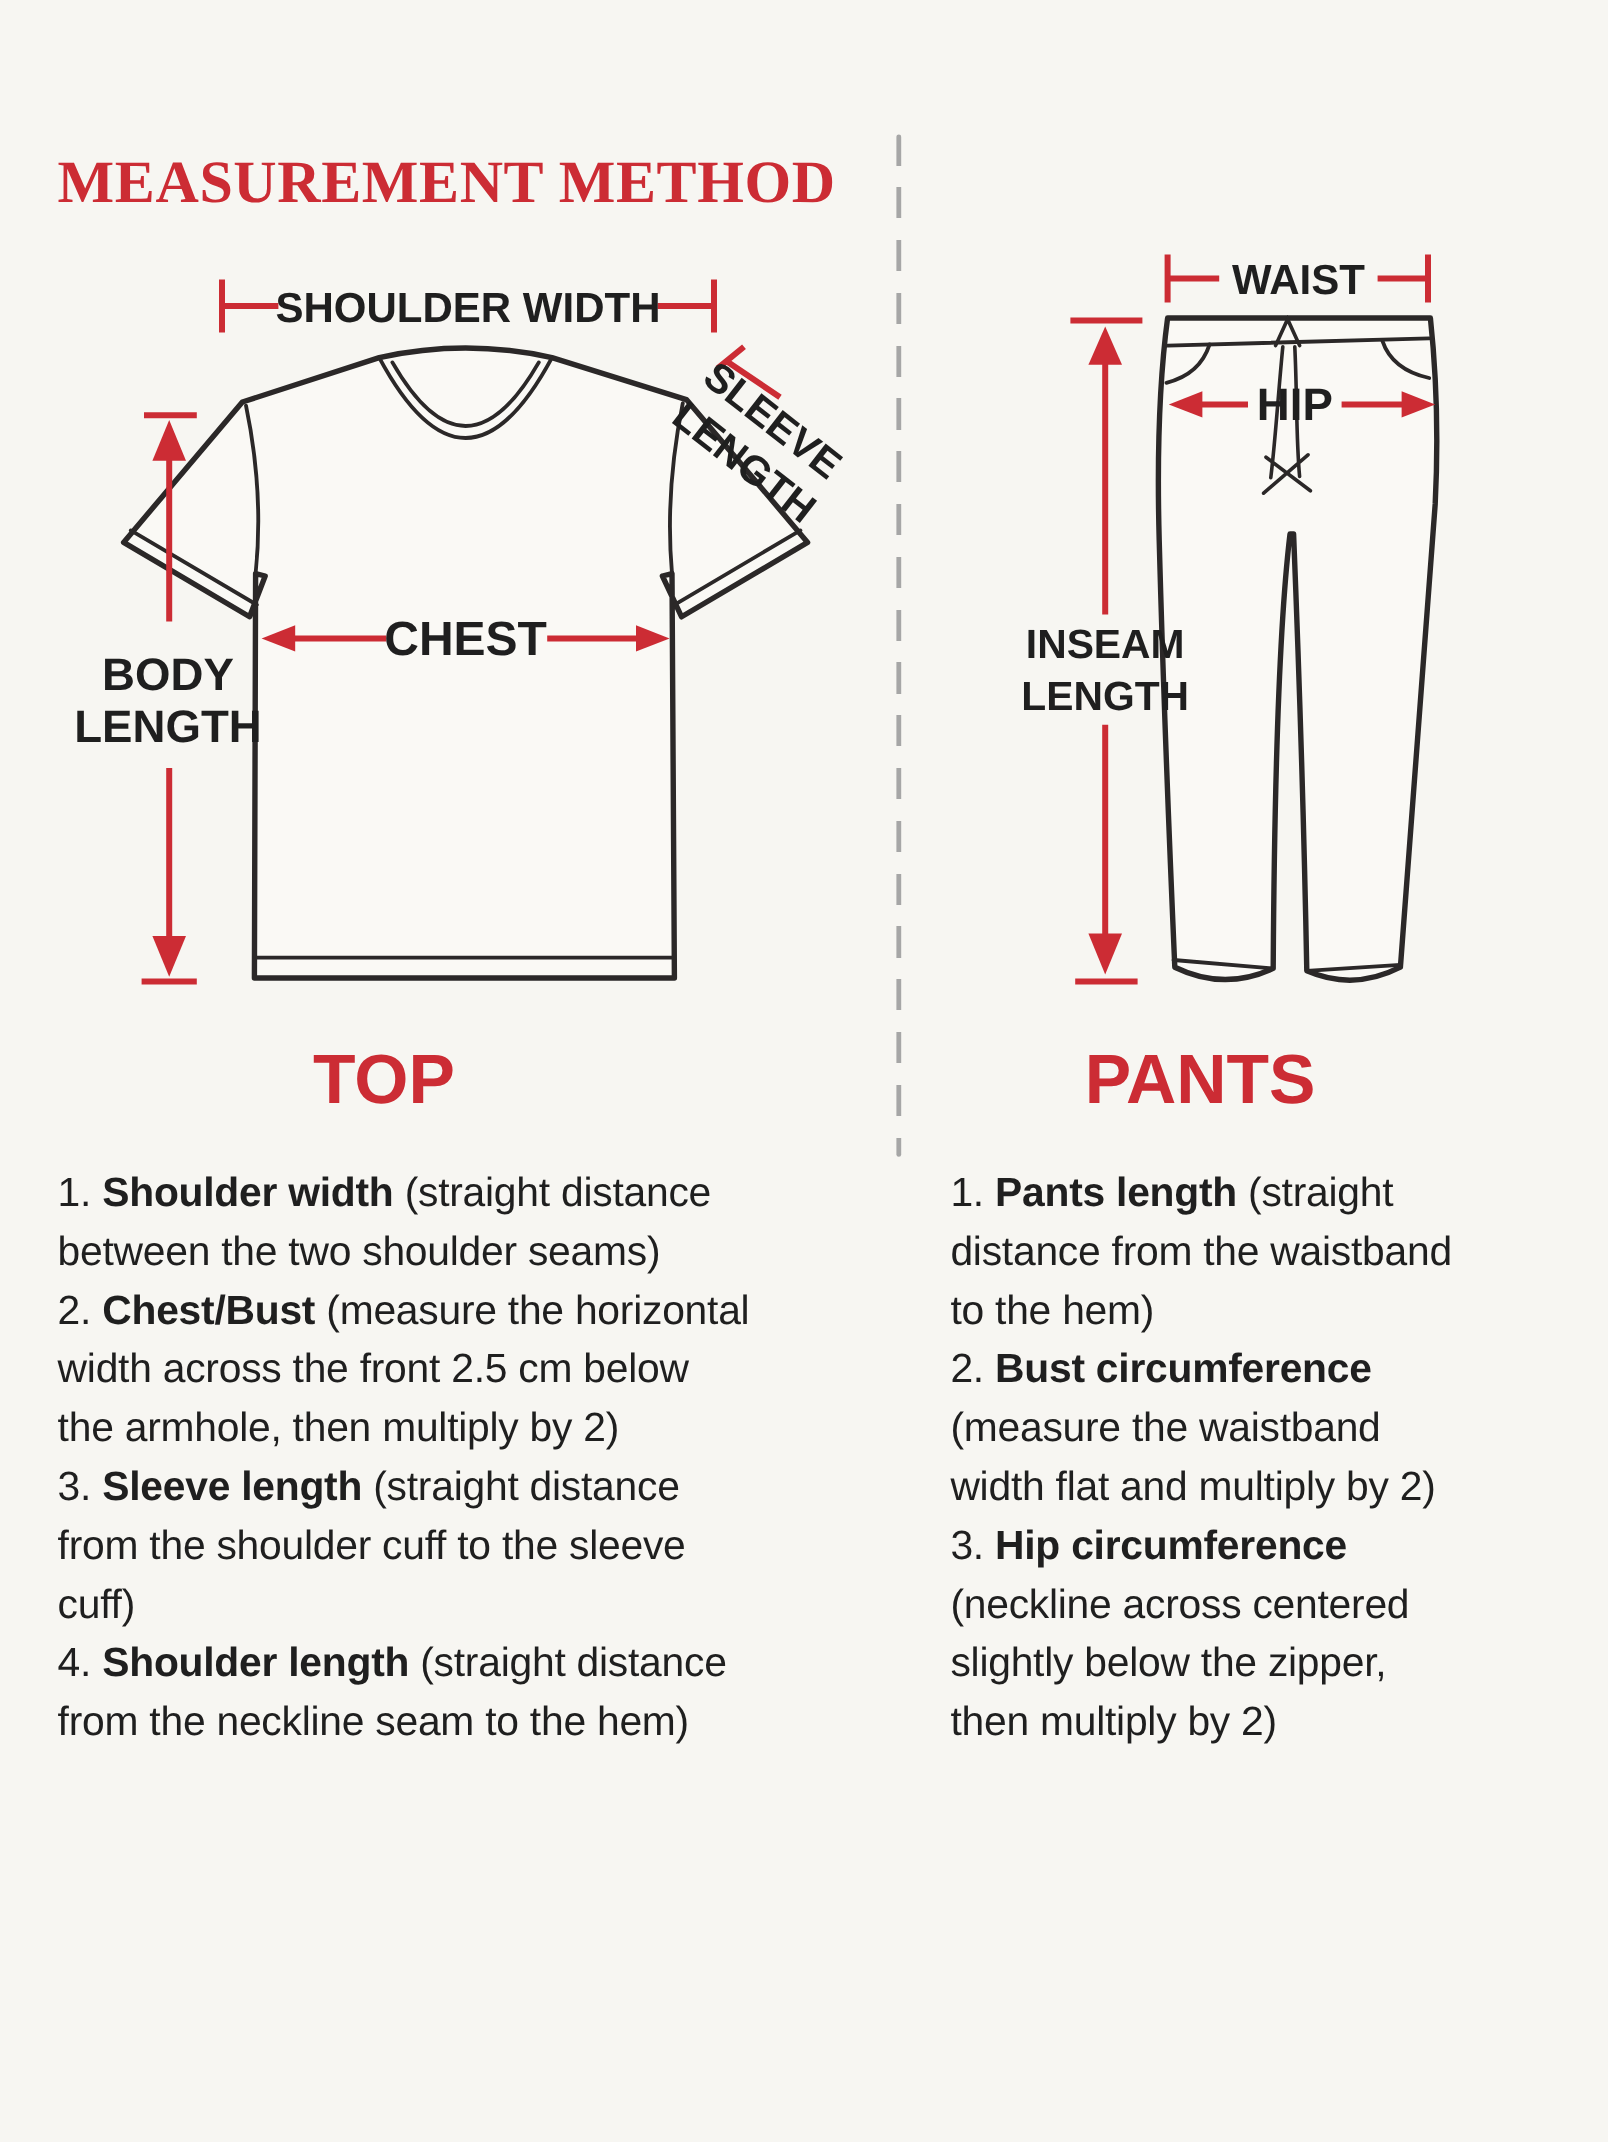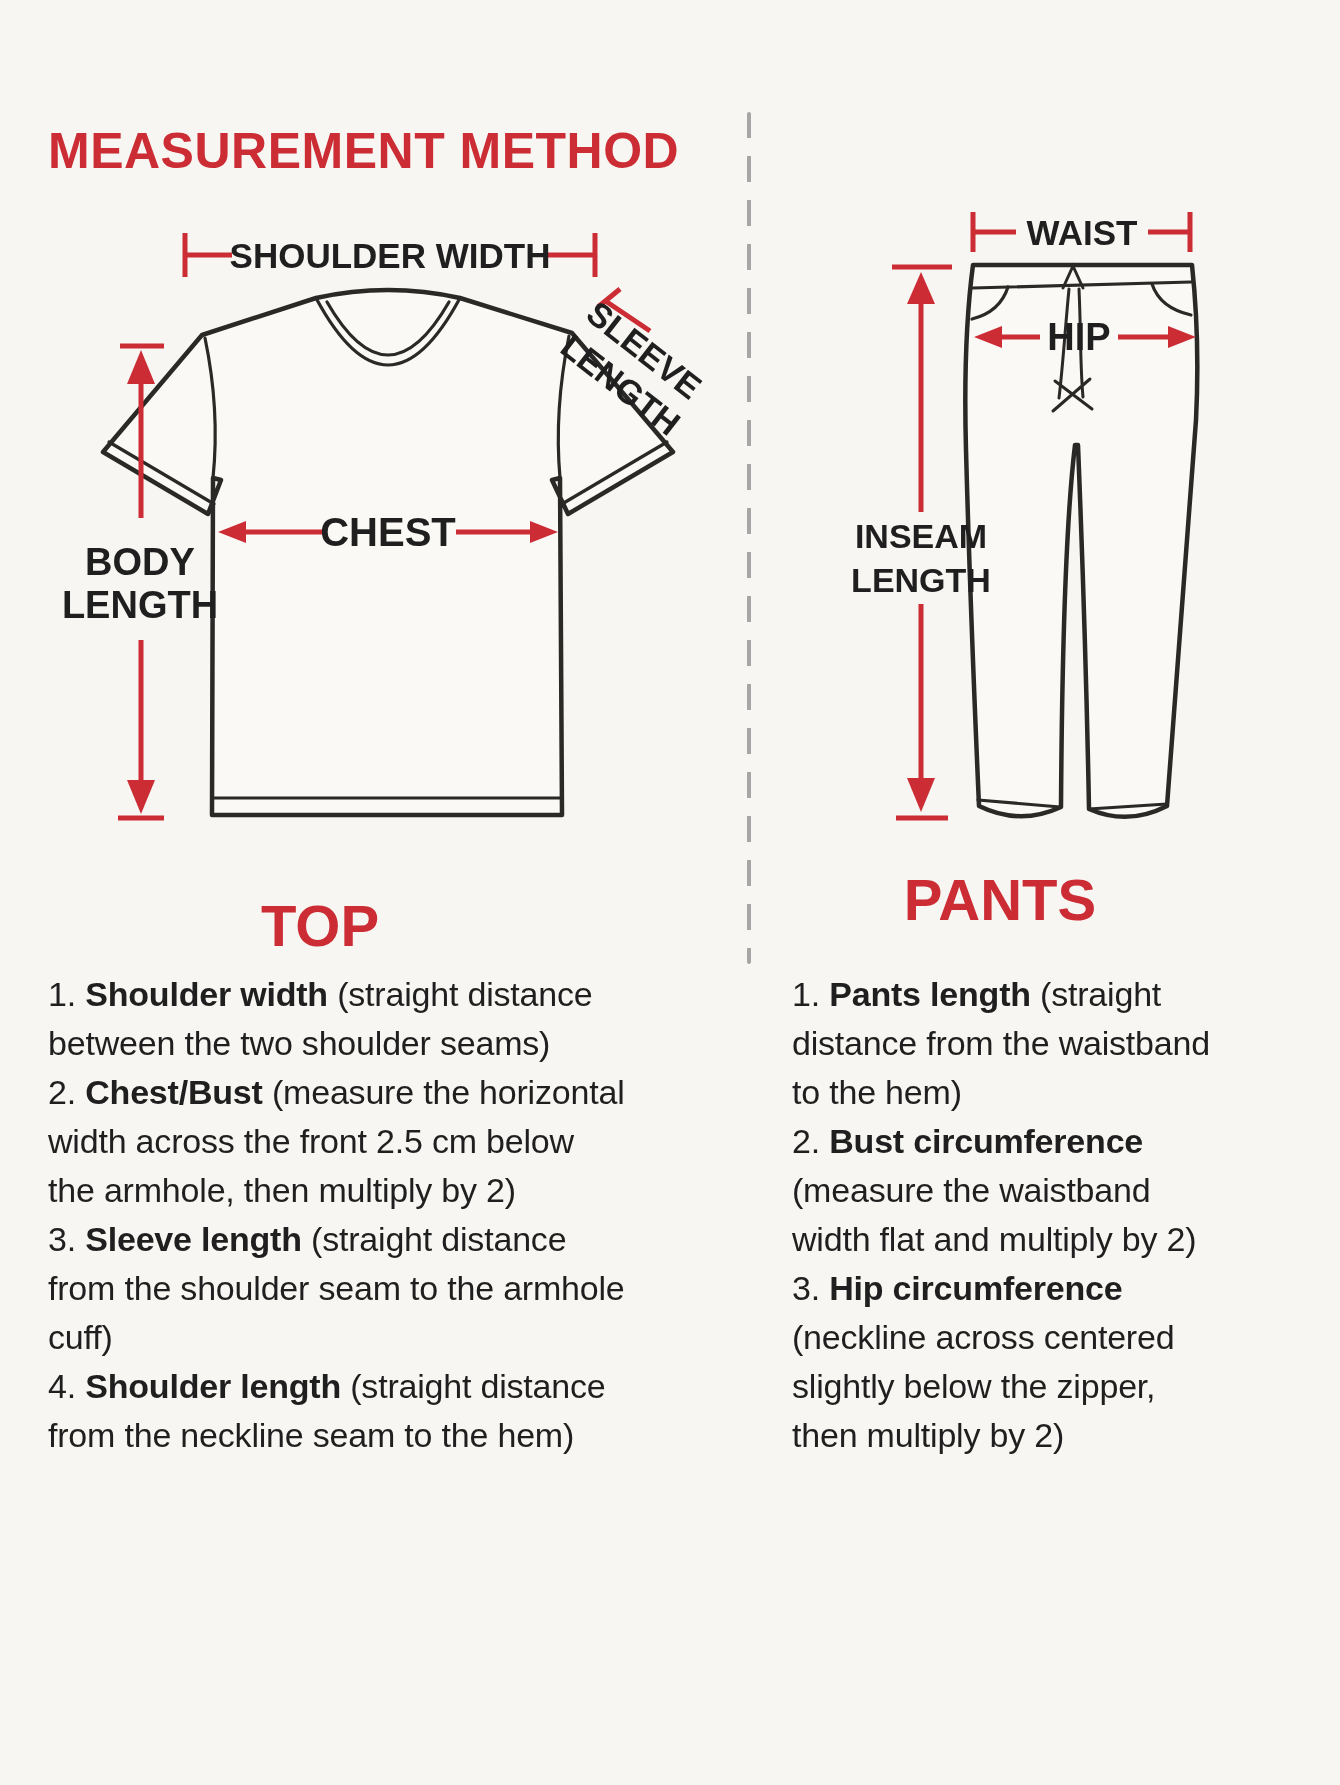--- a/index.html
+++ b/index.html
@@ -13,21 +13,21 @@
   .page{
     position:relative;
     width:1340px;height:1785px;
     background:var(--bg);
     overflow:hidden;
     font-family:"Liberation Sans",sans-serif;
   }
   .main-title{
     position:absolute;left:48px;top:122px;
     font-size:50px;font-weight:800;letter-spacing:.5px;
-    color:var(--accent);white-space:nowrap;
+    color:var(--accent);white-space:nowrap;font-family:Liberation Serif, serif;
   }
   .divider{
     position:absolute;left:747px;top:112px;width:4px;height:852px;
     background:repeating-linear-gradient(to bottom,var(--divider) 0 26px,transparent 26px 44px);
     border-radius:2px;
   }
   svg{position:absolute;overflow:visible;}
   #top-diagram{left:0;top:180px;}
   #pants-diagram{left:760px;top:180px;}
   .garment{fill:#faf9f5;stroke:var(--ink);stroke-width:4.5;stroke-linejoin:round;}
@@ -37,21 +37,21 @@
   .redfill{fill:var(--accent);stroke:none;}
   text{fill:var(--text);font-family:"Liberation Sans",sans-serif;font-weight:700;}
   .lab35{font-size:35px;}
   .lab38{font-size:38px;}
   .lab40{font-size:40px;}
   .lab34{font-size:34px;}
   .section-heading{
     position:absolute;top:866px;width:300px;
     text-align:center;font-size:58px;font-weight:800;color:var(--accent);
   }
-  #heading-top{left:170px;margin-top:26px;}
+  #heading-top{left:170px;}
   #heading-pants{left:850px;}
   .instructions{
     position:absolute;top:970px;
     font-size:34px;line-height:49px;letter-spacing:-0.2px;
     color:var(--text);
   }
   #top-instructions{left:48px;width:560px;}
   #pants-instructions{left:792px;width:440px;}
   .t-line{white-space:nowrap;}
   .seg-b{font-weight:700;}
@@ -151,21 +151,21 @@
 
   <div id="heading-pants" class="section-heading">PANTS</div>
 
   <div id="top-instructions" class="instructions">
       <div class="t-line"><span>1. </span><span class="seg-b">Shoulder width </span><span>(straight distance</span></div>
       <div class="t-line"><span>between the two shoulder seams)</span></div>
       <div class="t-line"><span>2. </span><span class="seg-b">Chest/Bust </span><span>(measure the horizontal</span></div>
       <div class="t-line"><span>width across the front 2.5 cm below</span></div>
       <div class="t-line"><span>the armhole, then multiply by 2)</span></div>
       <div class="t-line"><span>3. </span><span class="seg-b">Sleeve length </span><span>(straight distance</span></div>
-      <div class="t-line"><span>from the shoulder seam to the armhole</span></div>
+      <div class="t-line"><span>from the shoulder cuff to the sleeve</span></div>
       <div class="t-line"><span>cuff)</span></div>
       <div class="t-line"><span>4. </span><span class="seg-b">Shoulder length </span><span>(straight distance</span></div>
       <div class="t-line"><span>from the neckline seam to the hem)</span></div>
     </div>
 
   <div id="pants-instructions" class="instructions">
       <div class="t-line"><span>1. </span><span class="seg-b">Pants length </span><span>(straight</span></div>
       <div class="t-line"><span>distance from the waistband</span></div>
       <div class="t-line"><span>to the hem)</span></div>
       <div class="t-line"><span>2. </span><span class="seg-b">Bust circumference</span></div>

